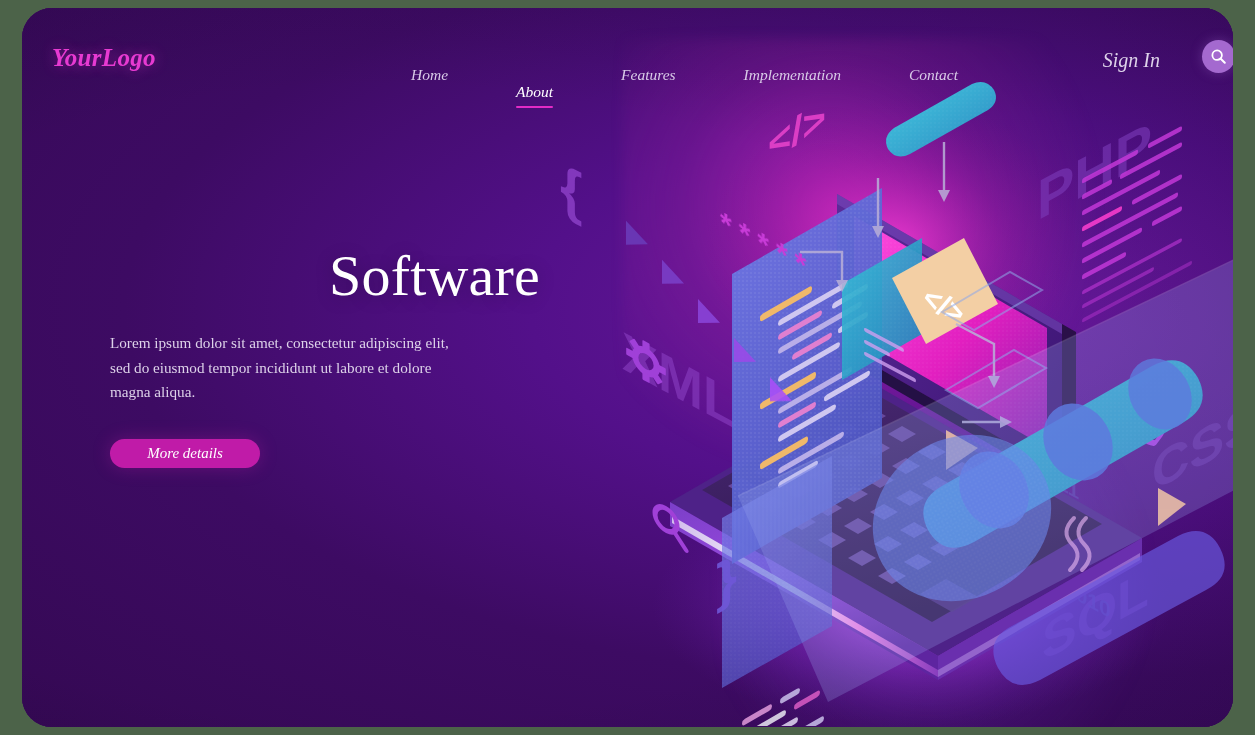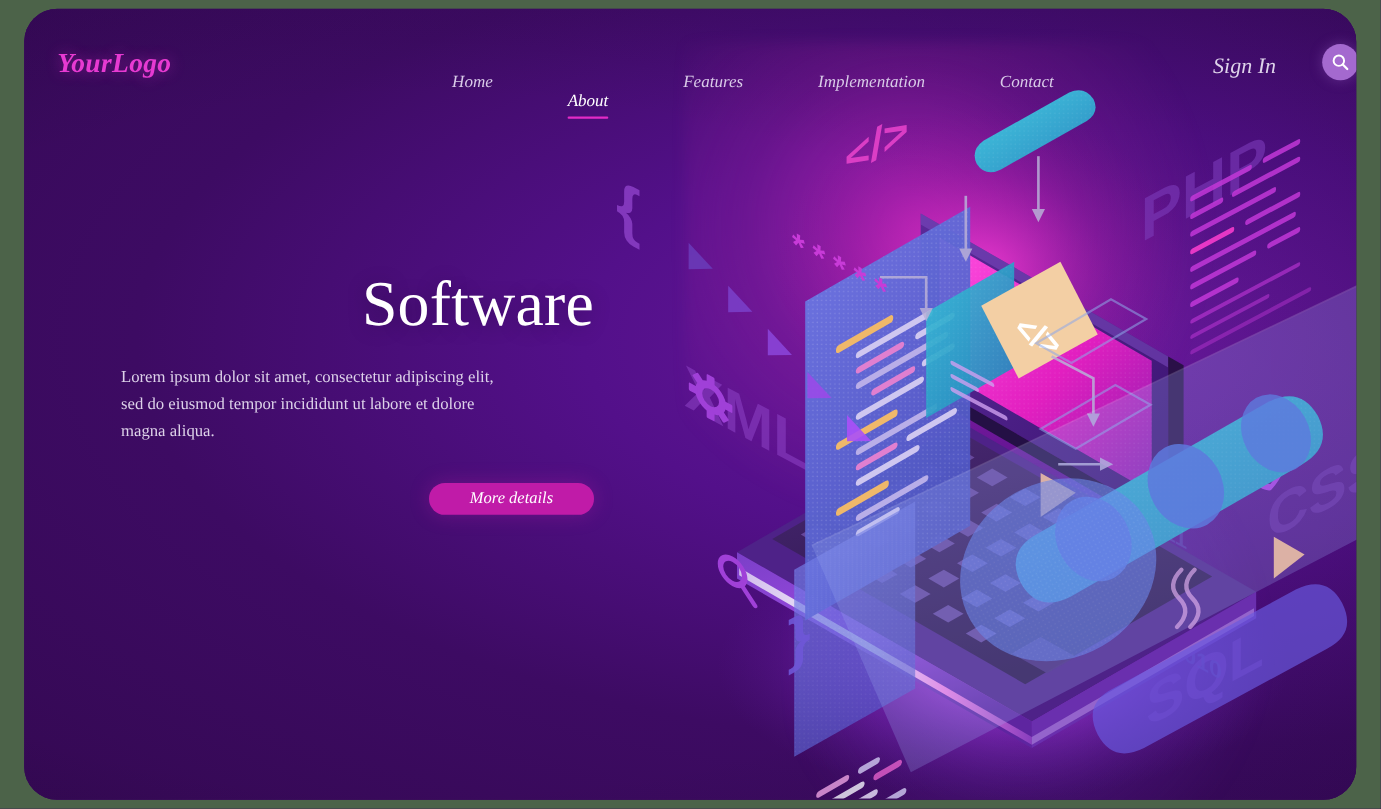--- a/index.html
+++ b/index.html
@@ -150,21 +150,21 @@
     text-shadow: 0 2px 18px rgba(0,0,0,0.25);
     text-align: right;
   }
   .hero-sub {
     font-size: 15.2px;
     line-height: 1.63;
     color: #ddd2e9;
     margin: 4px 0 34px 0;
     max-width: 350px;
   }
-  .hero-actions { display: flex; gap: 6px; justify-content: flex-end; }
+  .hero-actions { display: flex; gap: 6px; }
   .btn {
     font-style: italic;
     font-size: 15px;
     border-radius: 30px;
     padding: 0 26px;
     height: 29px;
     line-height: 29px;
     text-align: center;
     cursor: pointer;
     white-space: nowrap;

